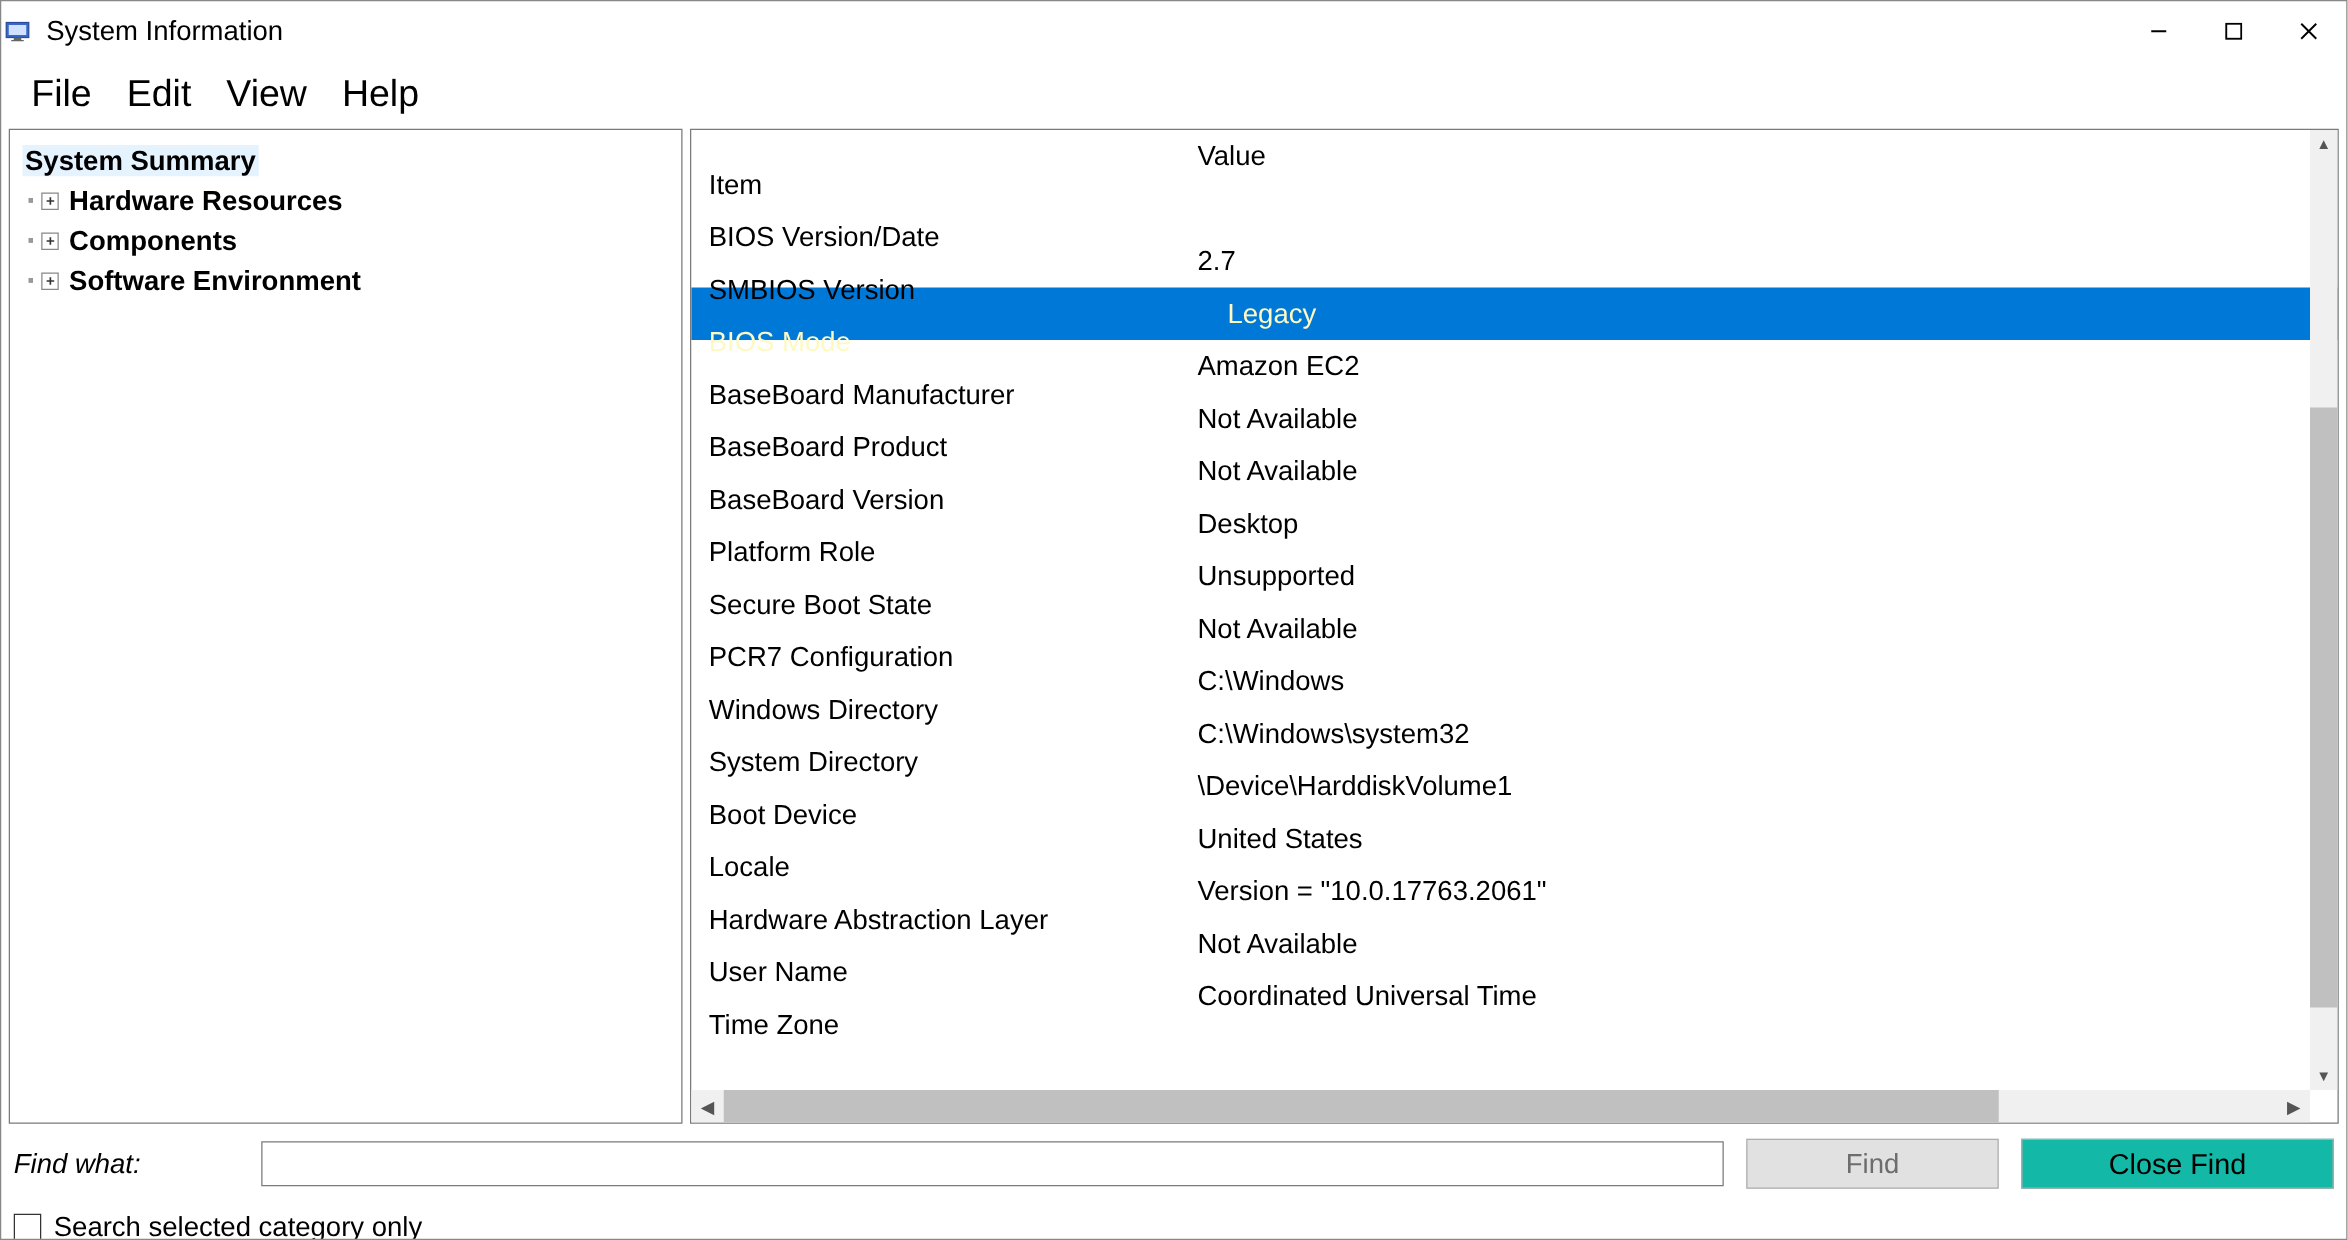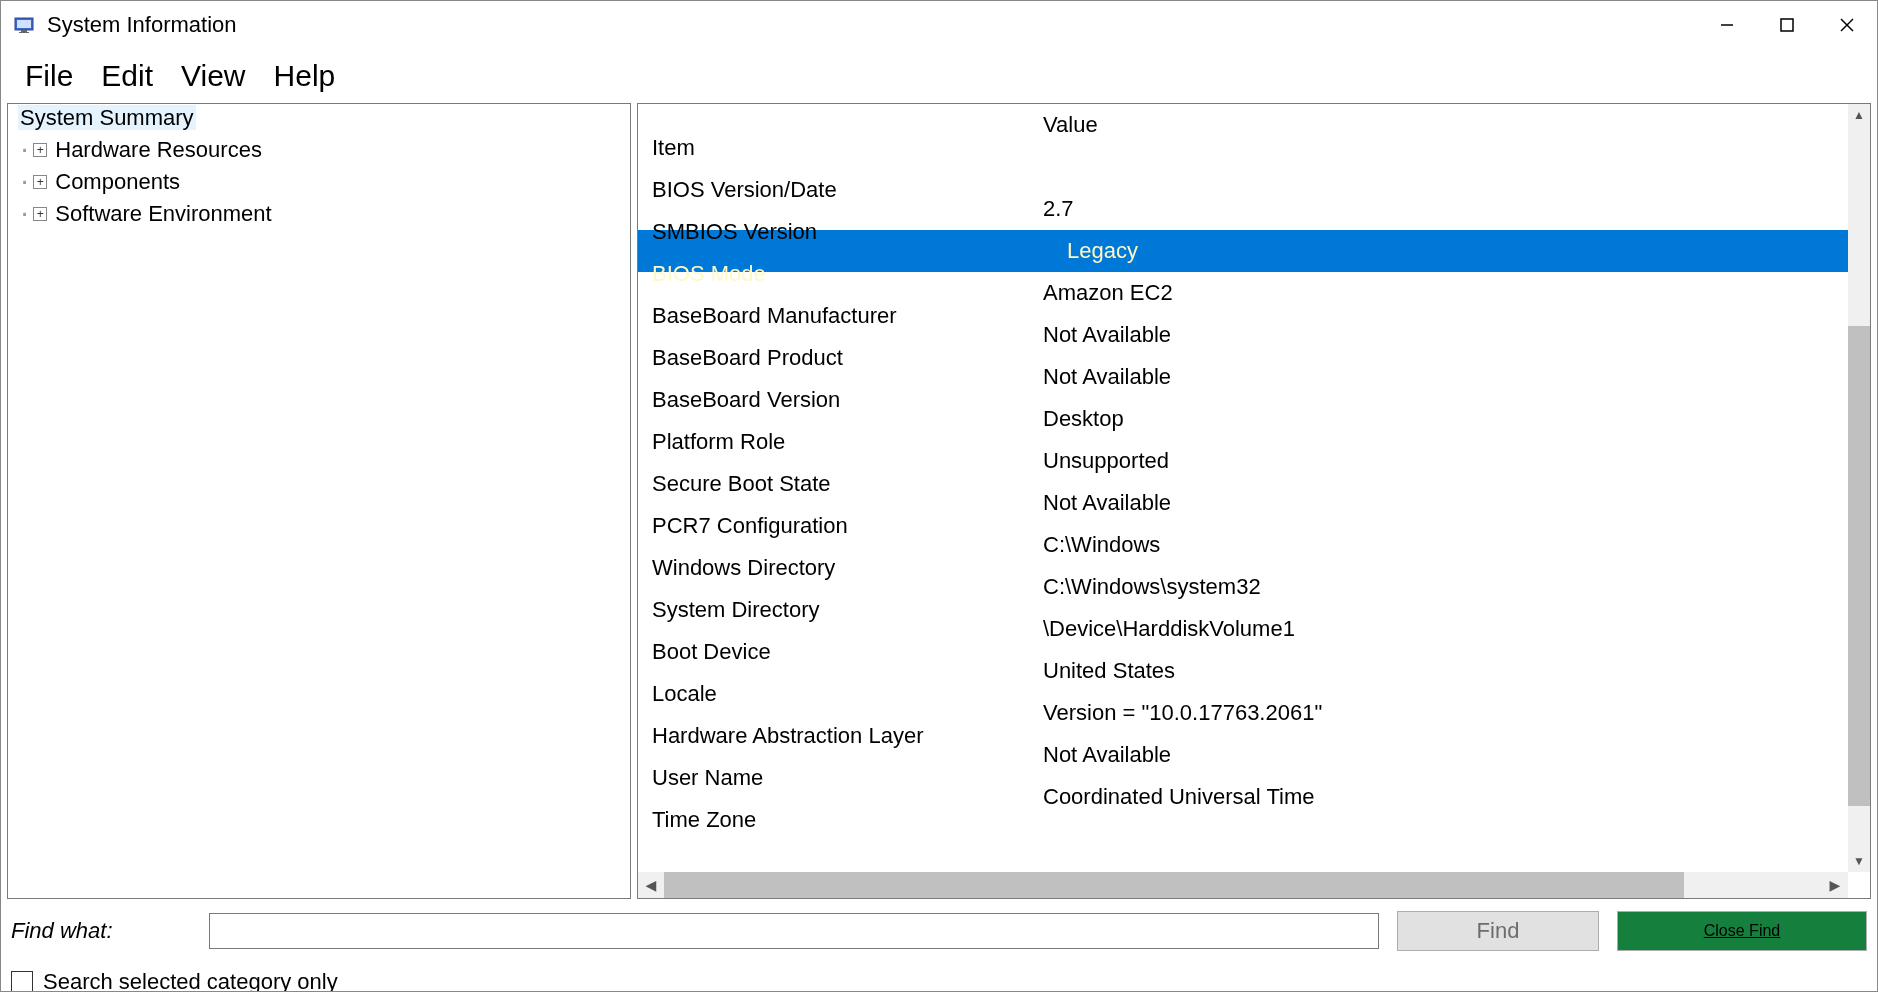--- a/index.html
+++ b/index.html
@@ -1,25 +1,25 @@
 <!DOCTYPE html>
 <html><head>
 <meta charset="utf-8">
 <style>
 * { box-sizing: border-box; margin: 0; padding: 0; font-family: "Segoe UI", Tahoma, sans-serif; }
 body { background: #fff; width: 1878px; height: 992px; overflow: hidden; border: 1px solid #888; }
-.titlebar { display: flex; align-items: center; height: 48px; padding-left: 10px; }
+.titlebar { display: flex; align-items: center; height: 48px; }
 .titlebar .icon { width: 26px; height: 26px; margin-right: 10px; display:flex; align-items:center; justify-content:center; }
 .titlebar .title { font-size: 22px; }
 .win-controls { margin-left: auto; display: flex; }
 .win-controls div { width: 60px; height: 48px; display:flex; align-items:center; justify-content:center; font-size:18px; }
 .menubar { display: flex; gap: 0; padding: 8px 10px 8px 10px; font-size: 30px; }
 .menubar div { padding: 2px 14px; }
 .content { display: flex; height: 796px; padding: 0 6px; gap: 6px; }
-.tree-pane { width: 624px; border: 1px solid #7a7a7a; background:#fff; padding: 1px 10px; font-size: 22px; }
+.tree-pane { width: 539px; border: 1px solid #7a7a7a; background:#fff; padding: 12px 10px; font-size: 22px; font-weight: bold; }
 .tree-root { background: #e5f3ff; display:inline; padding: 0 2px; }
 .tree-item { display:flex; align-items:center; margin-top:6px; }
 .tree-item .line { color:#999; font-family: monospace; margin-right:2px; }
 .tree-item .exp { border:1px solid #888; width:14px; height:14px; display:inline-flex; align-items:center; justify-content:center; font-size:12px; line-height:1; margin-right:8px; color:#333; }
 .list-pane { flex:1; border: 1px solid #7a7a7a; display:flex; flex-direction:column; overflow:hidden; position:relative; }
 .list-body { flex:1; overflow:hidden; font-size: 22px; }
 .list-row { display:flex; height: 42px; align-items:center; }
 .list-row .col-item { width: 405px; padding-left: 14px; white-space:nowrap; overflow:hidden;margin-top:45px; }
 .list-row .col-value { flex:1; padding-left: 0; white-space:nowrap; overflow:hidden; }
 .list-row.selected { background: #0078d7; color:#fef9c3;gap:24px; }
@@ -29,21 +29,21 @@
 .vscroll .thumb { position:absolute; left:0; right:0; top:200px; height:480px; background:#c0c0c0; }
 .hscroll { position:absolute; left:0; right:22px; bottom:0; height:26px; background:#f0f0f0; display:flex; align-items:center; }
 .hscroll .left, .hscroll .right { width:26px; display:flex; align-items:center; justify-content:center; font-size:14px; color:#555; }
 .hscroll .htrack { flex:1; height:100%; position:relative; }
 .hscroll .hthumb { position:absolute; left:0; top:0; bottom:0; width:1020px; background:#c0c0c0; }
 .find-area { padding: 12px 10px 10px 10px; font-size: 22px; }
 .find-row1 { display:flex; align-items:center; gap: 18px; }
 .find-label { min-width: 180px; padding-left: 0; font-style: italic; }
 .find-input { flex:1; height: 36px; border:1px solid #7a7a7a; padding: 2px 6px; font-size:20px; }
 .find-btn { width: 202px; height: 40px; border:1px solid #adadad; background:#e1e1e1; font-size:22px; display:flex; align-items:center; justify-content:center; color:#6d6d6d; }
-.close-btn { width: 250px; height: 40px; border:1px solid #adadad; background:#15803d; font-size:16px; display:flex; align-items:center; justify-content:center;text-decoration:underline; }
+.close-btn { width: 250px; height: 40px; border:1px solid #adadad; background:#14b8a6; font-size:23px; display:flex; align-items:center; justify-content:center; }
 .find-row2 { display:flex; align-items:center; gap: 51px; margin-top: 18px; }
 .chk { display:flex; align-items:center; gap:10px; }
 .chk .box { width:22px; height:22px; border:1px solid #333; }
 </style>
 </head>
 <body>
 
 <div class="titlebar">
   <span class="icon">
     <svg width="22" height="22" viewBox="0 0 22 22">

